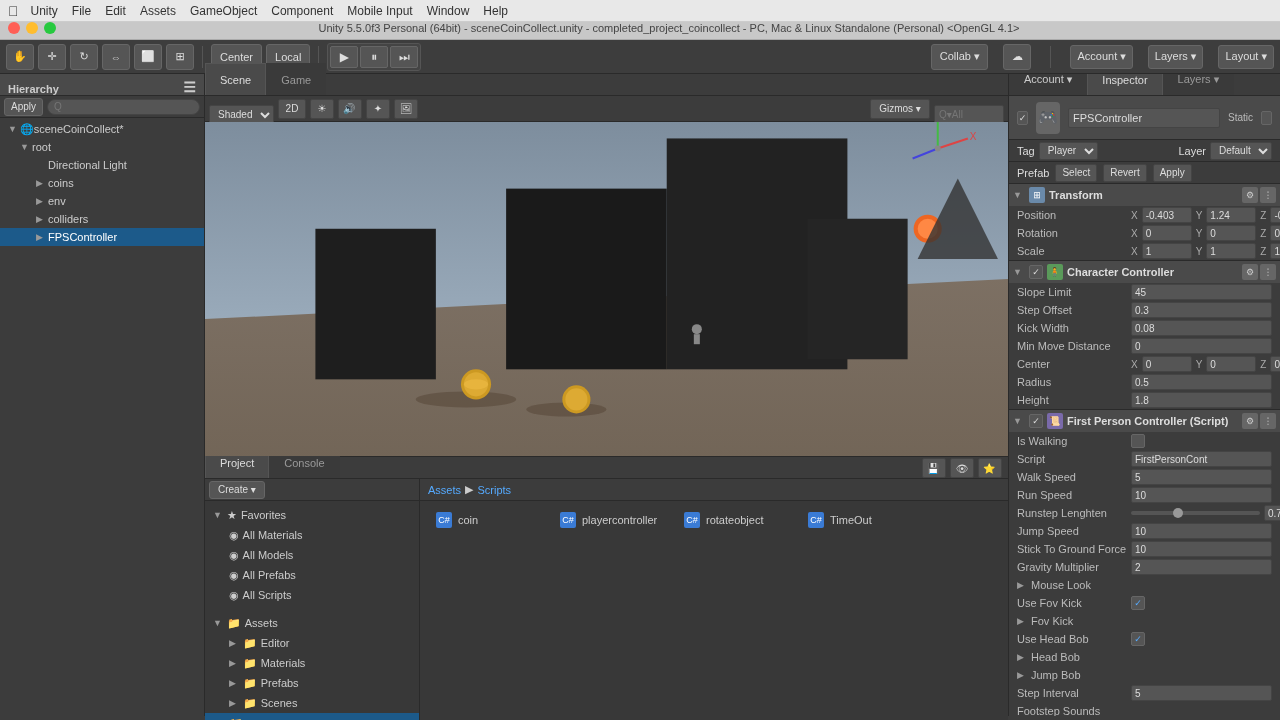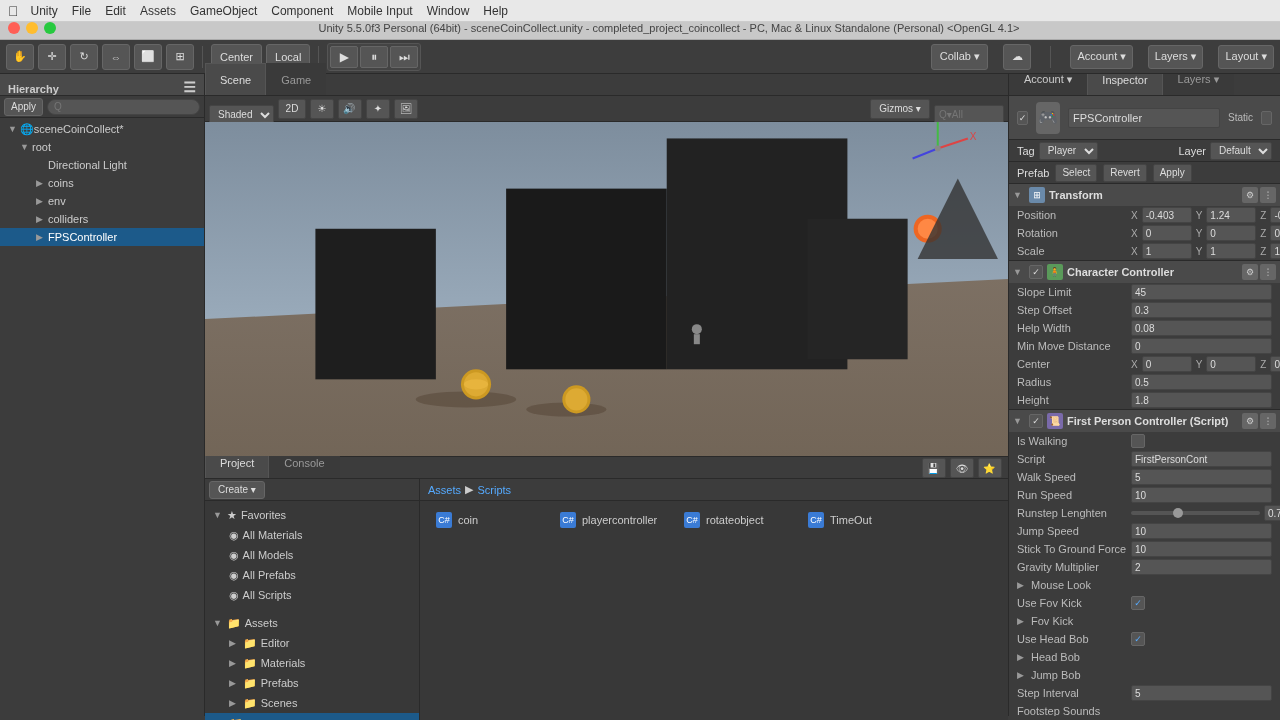--- a/index.html
+++ b/index.html
@@ -488,21 +488,21 @@
       </div>
       <div class="prop-row">
         <span class="prop-label">Slope Limit</span>
         <input class="prop-input" type="text" value="45" style="flex: 1 1 0%;">
       </div>
       <div class="prop-row">
         <span class="prop-label">Step Offset</span>
         <input class="prop-input" type="text" value="0.3" style="flex: 1 1 0%;">
       </div>
       <div class="prop-row">
-        <span class="prop-label">Help Width</span>
+        <span class="prop-label">Kick Width</span>
         <input class="prop-input" type="text" value="0.08" style="flex: 1 1 0%;">
       </div>
       <div class="prop-row">
         <span class="prop-label">Min Move Distance</span>
         <input class="prop-input" type="text" value="0" style="flex: 1 1 0%;">
       </div>
       <div class="prop-row">
         <span class="prop-label">Center</span>
         <span style="font-size:10px; color:#aaa; width:14px;">X</span>
         <input class="prop-input" type="text" value="0" style="">

